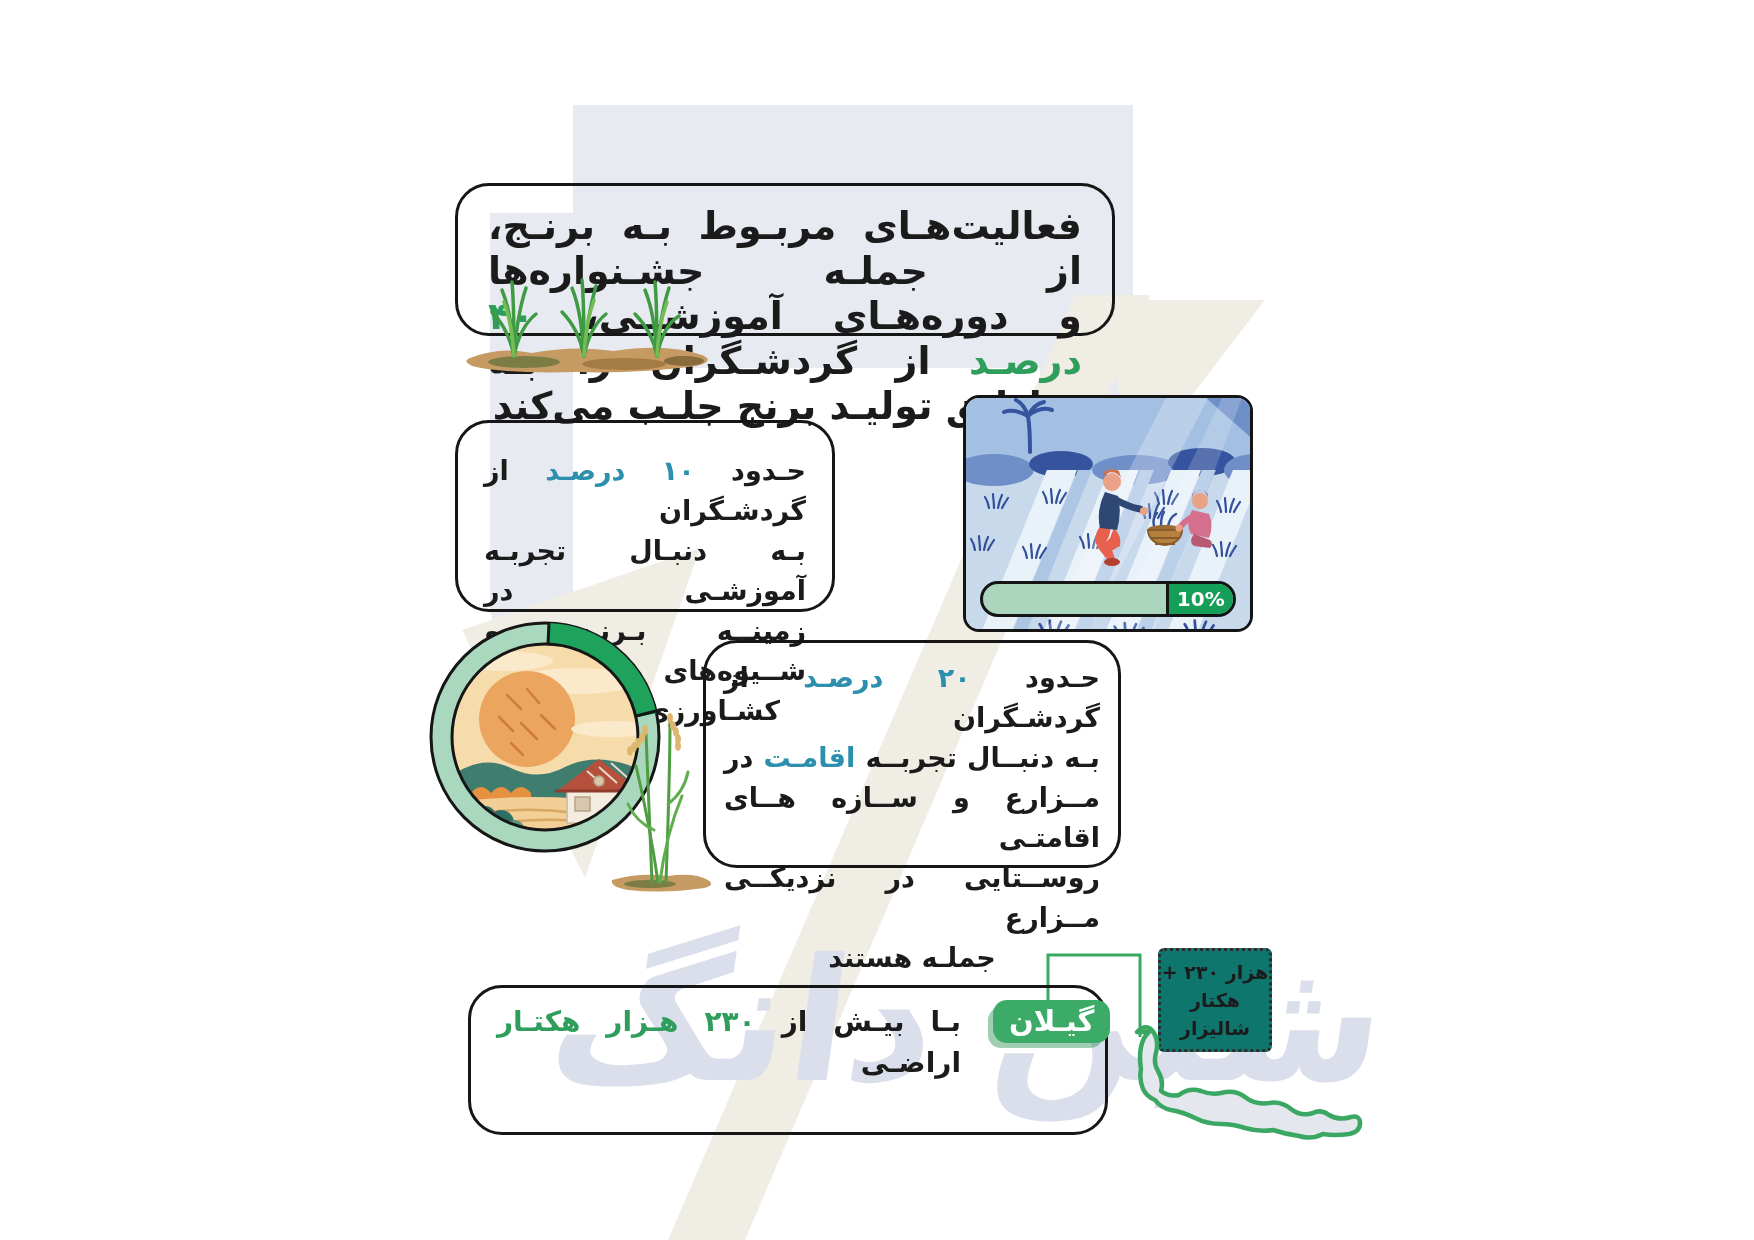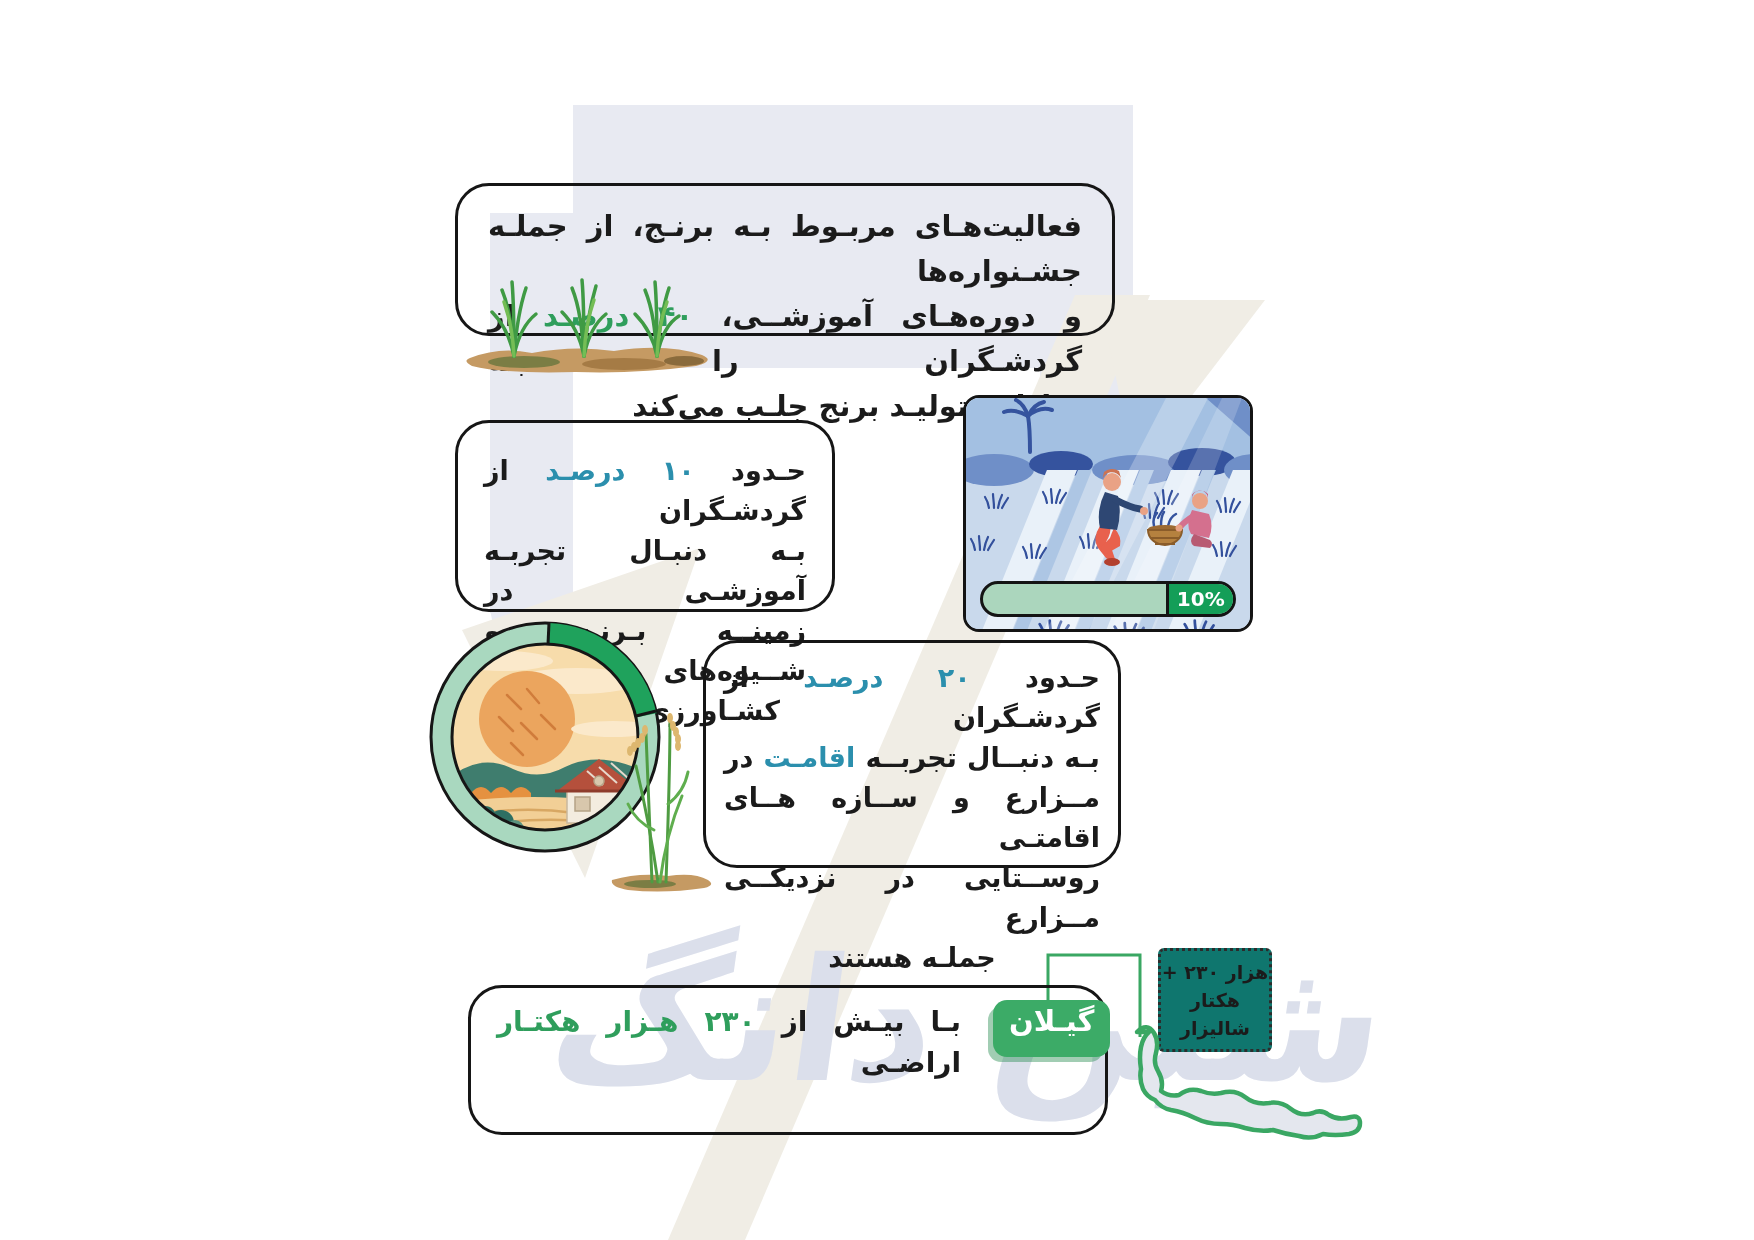--- a/index.html
+++ b/index.html
@@ -16,41 +16,41 @@
   
   .box { position:absolute; border:3px solid #161616; border-radius:34px; background:transparent;
          color:#1b1b1b; font-weight:bold; direction:rtl; z-index:3; }
   .line { display:block; }
   .just  { text-align:justify; text-align-last:justify; }
   .right { text-align:right; }
   .center{ text-align:center; }
   .hl-g { color:#2f9e5c; }
   .hl-t { color:#2b8fad; }
 
-  #box1 { left:455px; top:183px; width:660px; height:153px; padding:18px 30px 4px; font-size:29px; line-height:45px; }
+  #box1 { left:455px; top:183px; width:660px; height:153px; padding:18px 30px 4px; font-size:38px; line-height:45px; }
   #box2 { left:455px; top:420px; width:380px; height:192px; padding:28px 26px 0; font-size:27px; line-height:40px; }
   #box3 { left:703px; top:640px; width:418px; height:228px; padding:15px 18px 0; font-size:27px; line-height:40px; }
   #box4 { left:468px; top:985px; width:640px; height:150px; padding:13px 26px 17px; font-size:28px; line-height:41px; }
   #box4 .l1 { padding-right:118px; }
 
   
   .illu { position:absolute; z-index:4; }
   #card { position:absolute; left:963px; top:395px; width:290px; height:237px; border:3px solid #141414;
           border-radius:16px; overflow:hidden; z-index:3; background:#cfdff0; }
   .bar { position:absolute; left:14px; right:14px; bottom:12px; height:36px; border:3px solid #141414;
          border-radius:20px; background:#abd6bd; overflow:hidden; z-index:2; }
   .bar-fill { position:absolute; right:0; top:0; bottom:0; width:27%; background:#149e58;
               border-left:3px solid #141414; display:flex; align-items:center; justify-content:center;
               color:#fff; font-weight:bold; font-size:20px; }
 
   #donut { left:427px; top:619px; width:236px; height:236px; z-index:3; }
 
   
   #badge { position:absolute; left:993px; top:1000px; z-index:5; background:#3cab67; color:#fff;
-           font-size:29px; font-weight:bold; padding:4px 16px 19px; border-radius:14px; direction:rtl;
+           font-size:29px; font-weight:bold; padding:4px 16px 5px; border-radius:14px; direction:rtl;
            box-shadow:-6px 6px 0 -1px rgba(46,145,86,.45); }
   #connector { position:absolute; left:1030px; top:945px; z-index:2; }
   #map { position:absolute; left:1115px; top:1018px; z-index:2; }
   #callout { position:absolute; left:1158px; top:948px; width:114px; height:104px; z-index:2;
              border:3px dotted #2c2c2c; border-radius:6px; background:#0f766e; color:#1b1b1b;
              font-size:19px; line-height:28px; font-weight:bold; text-align:center; padding-top:7px; direction:rtl; }
   #callout .c1 { direction:ltr; }
 </style>
 </head>
 <body>

